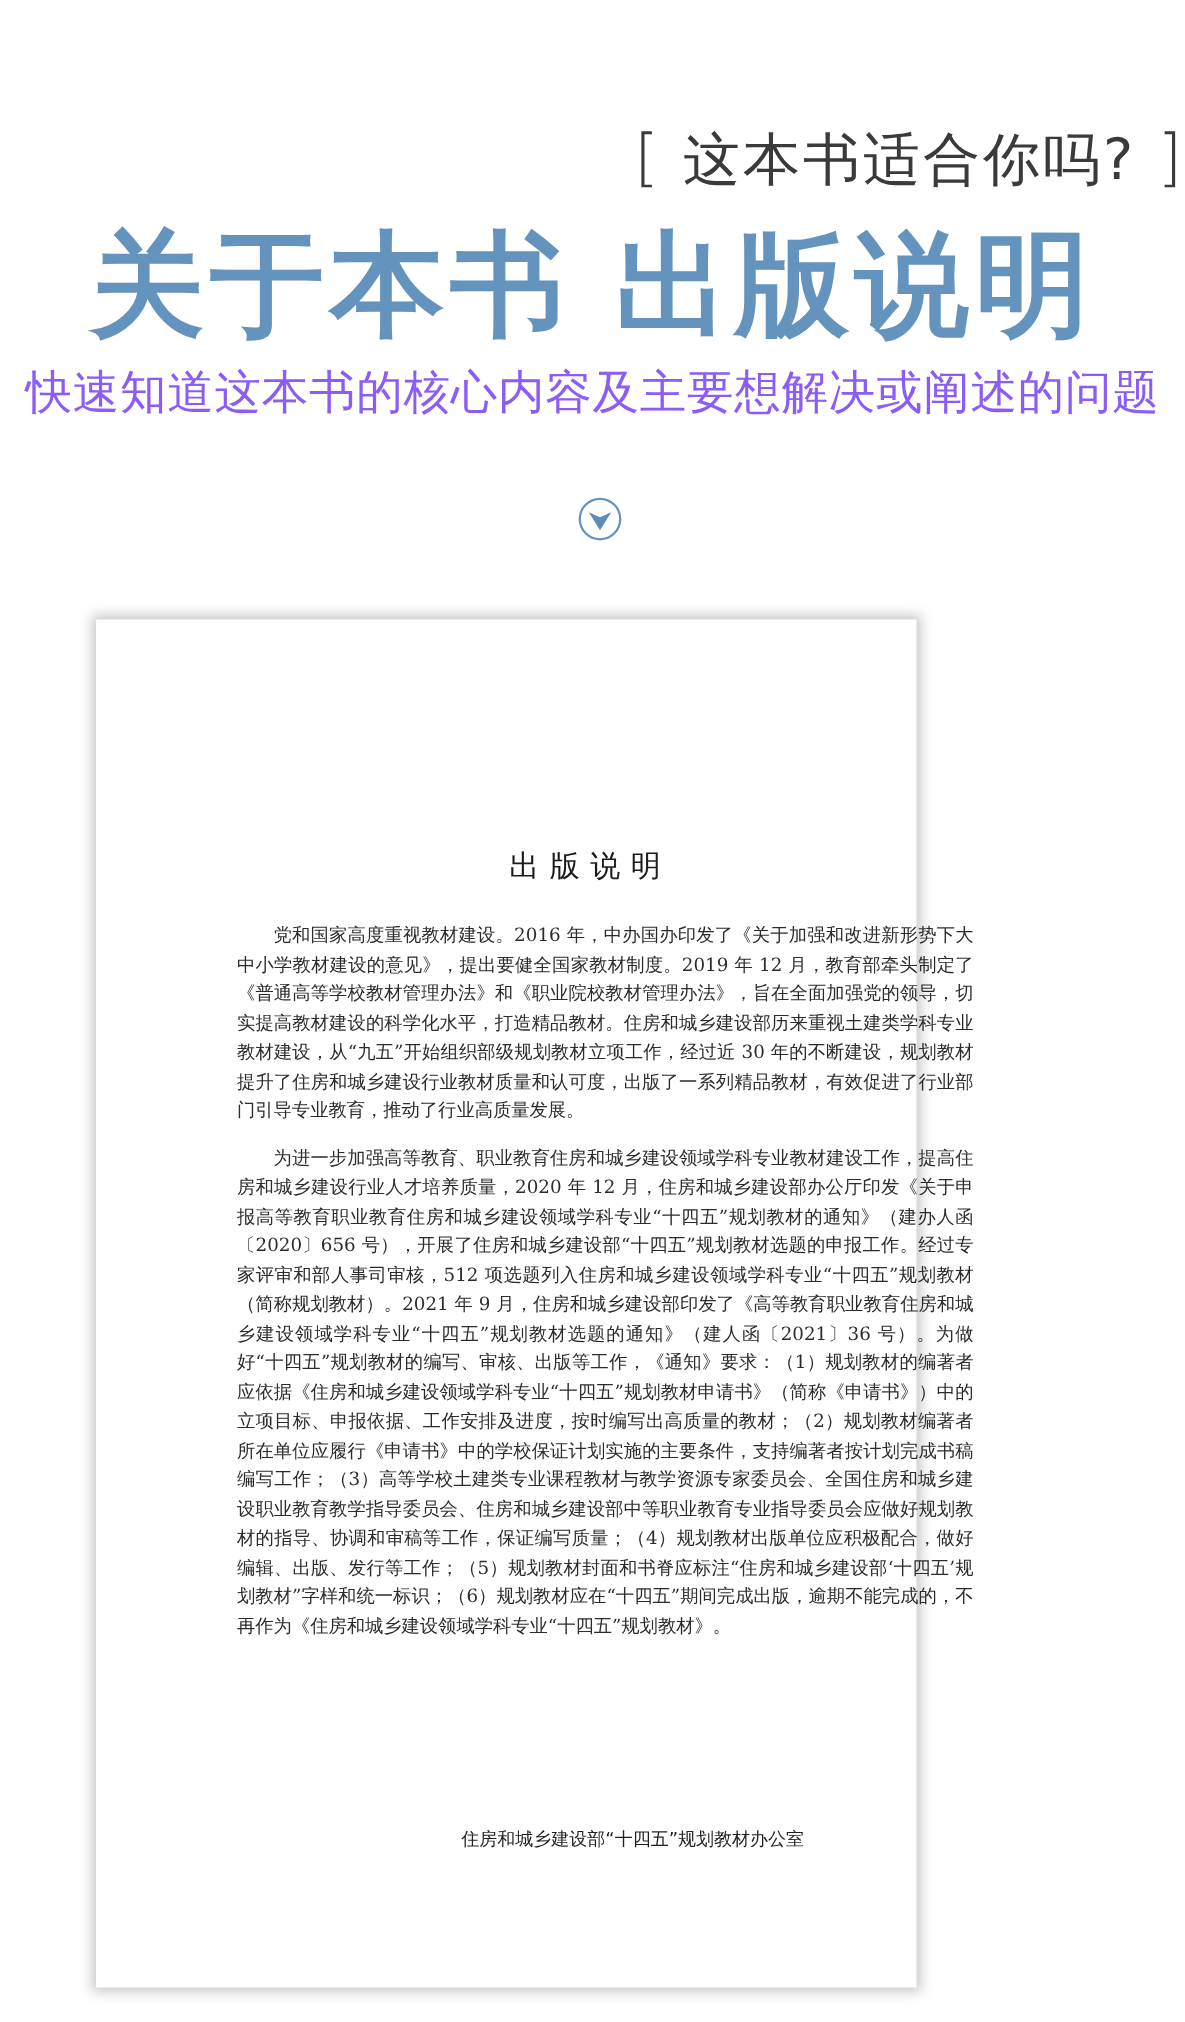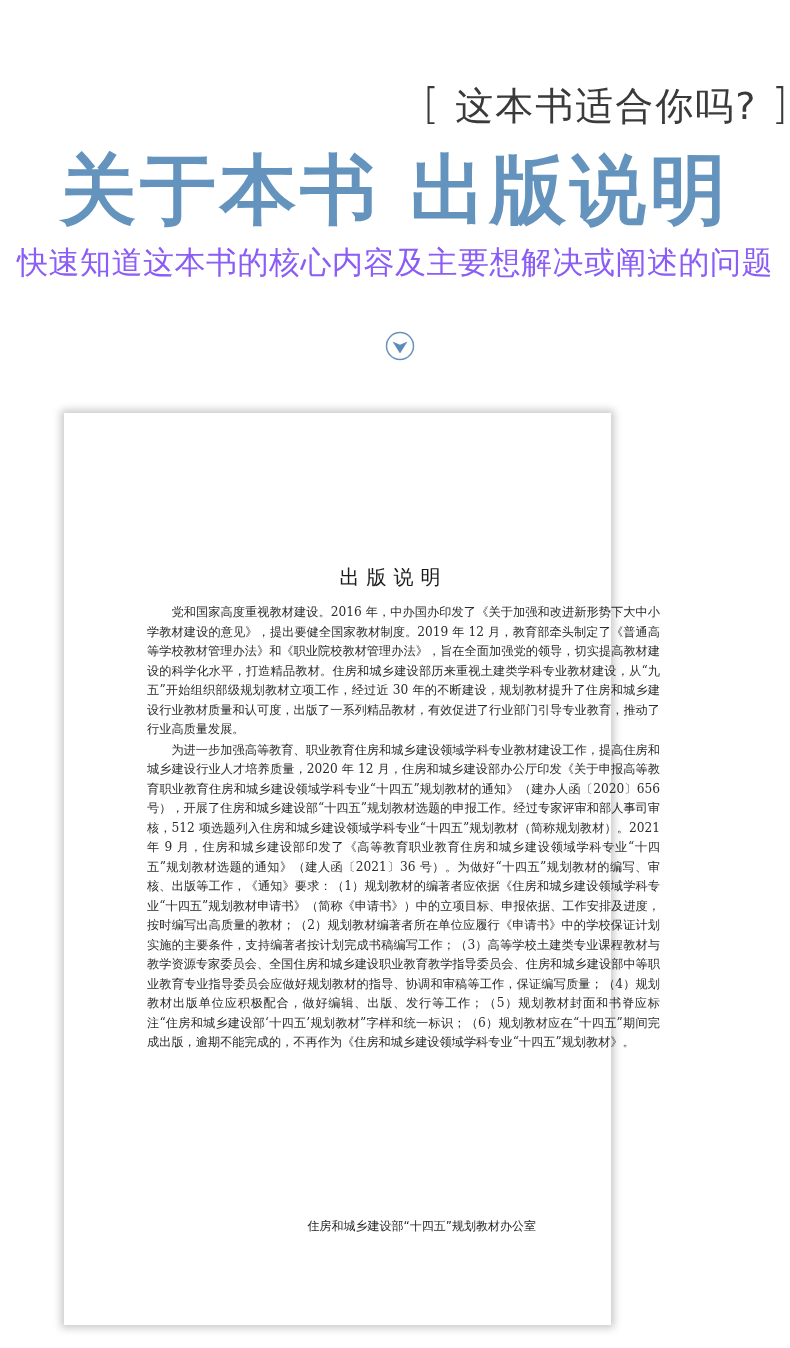--- a/index.html
+++ b/index.html
@@ -98,21 +98,21 @@
       position: absolute;
       left: 82px;
       top: 189px;
       width: 515px;
       font-family: "DejaVu Serif", "Liberation Serif", serif;
       font-size: 12.2px;
       line-height: 19.5px;
       color: #2b2b2b;
     }
     .doc-body p {
-      margin: 1px;
+      margin: 12px;
       text-indent: 2em;
       text-align: justify;
       text-align-last: left;
     }
     .signature {
       position: absolute;
       right: 75px;
       top: 803px;
       text-align: center;
       font-family: "DejaVu Sans", sans-serif;

